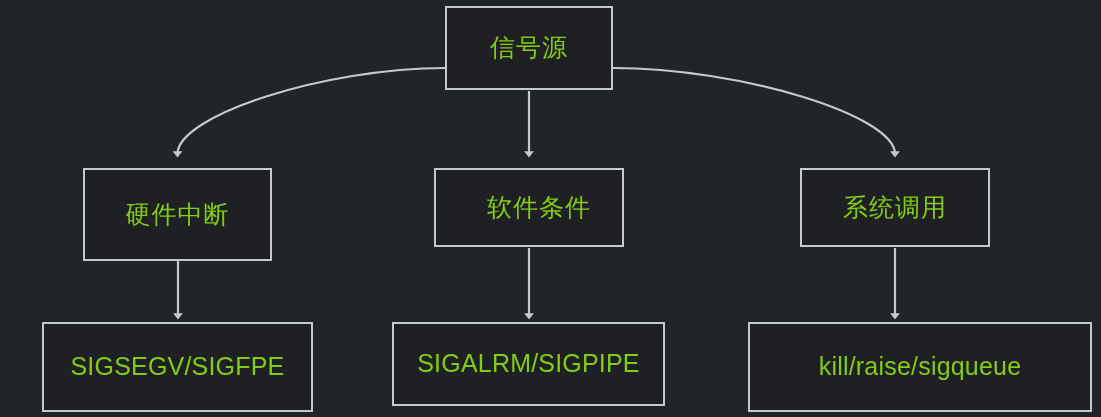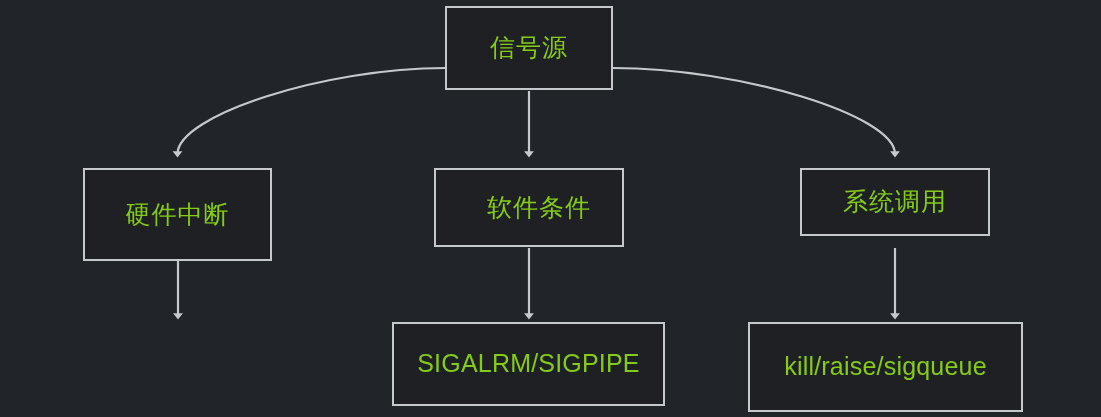--- a/index.html
+++ b/index.html
@@ -46,24 +46,24 @@
   }
   .latin .node-label {
     font-size: 25px;
     letter-spacing: 0.2px;
   }
 
   
   .n-root   { left: 445px; top: 6px;   width: 168px; height: 84px; }
   .n-hw     { left: 83px;  top: 168px; width: 189px; height: 93px; }
   .n-sw     { left: 434px; top: 168px; width: 190px; height: 79px; padding-left: 20px; }
-  .n-sys    { left: 800px; top: 168px; width: 190px; height: 68px; }
+  .n-sys    { left: 800px; top: 168px; width: 190px; height: 79px; }
   .n-sig1   { left: 42px;  top: 322px; width: 271px; height: 90px; }
   .n-sig2   { left: 392px; top: 322px; width: 273px; height: 84px; justify-content: center; }
-  .n-sig3   { left: 748px; top: 322px; width: 275px; height: 90px; }
+  .n-sig3   { left: 748px; top: 322px; width: 344px; height: 90px; }
 </style>
 </head>
 <body>
 
 <div id="canvas">
 
   <svg id="edges" viewBox="0 0 1101 417" width="1101" height="417" xmlns="http://www.w3.org/2000/svg">
     <defs>
       <marker id="arrowhead" markerWidth="11" markerHeight="11" refX="3.2" refY="5.5" orient="auto" markerUnits="userSpaceOnUse">
         <path d="M 0.4 0.6 L 6.6 5.5 L 0.4 10.4 Z" fill="#c5c9cb"></path>
@@ -92,20 +92,23 @@
   </div>
 
   <div class="node n-sw cjk">
     <span class="node-label">软件条件</span>
   </div>
 
   <div class="node n-sys cjk">
     <span class="node-label">系统调用</span>
   </div>
 
+  <div class="node n-sig1 latin">
+    <span class="node-label">SIGSEGV/SIGFPE</span>
+  </div>
 
   <div class="node n-sig2 latin">
     <span class="node-label">SIGALRM/SIGPIPE</span>
   </div>
 
   <div class="node n-sig3 latin">
     <span class="node-label">kill/raise/sigqueue</span>
   </div>
 
 </div>

